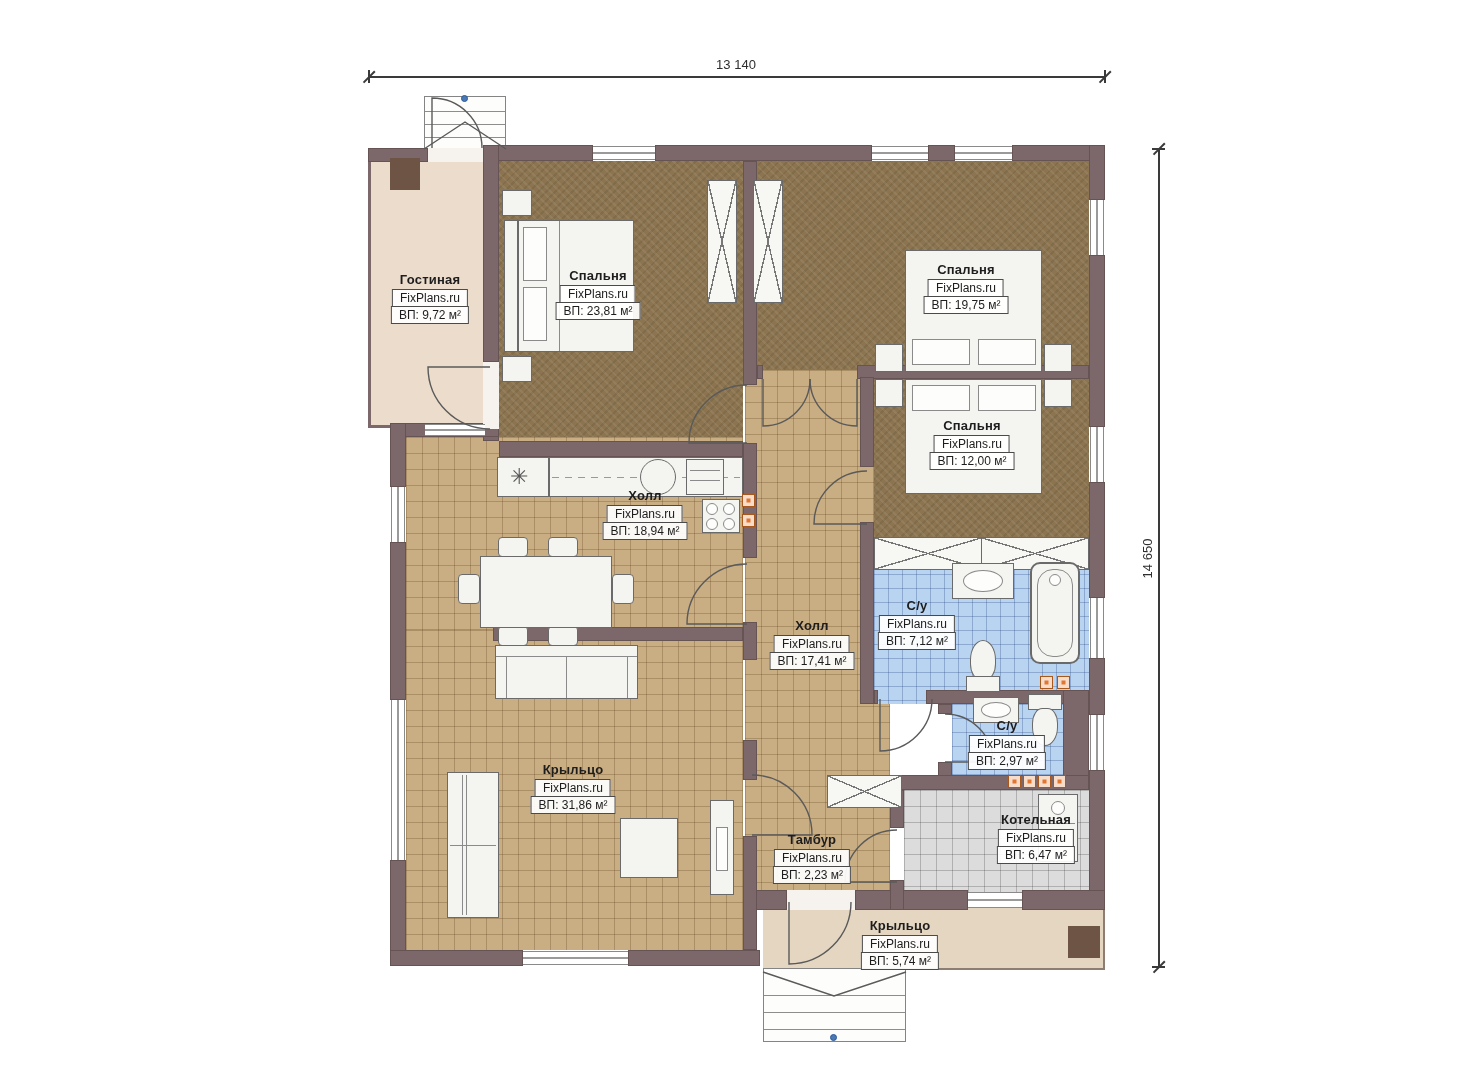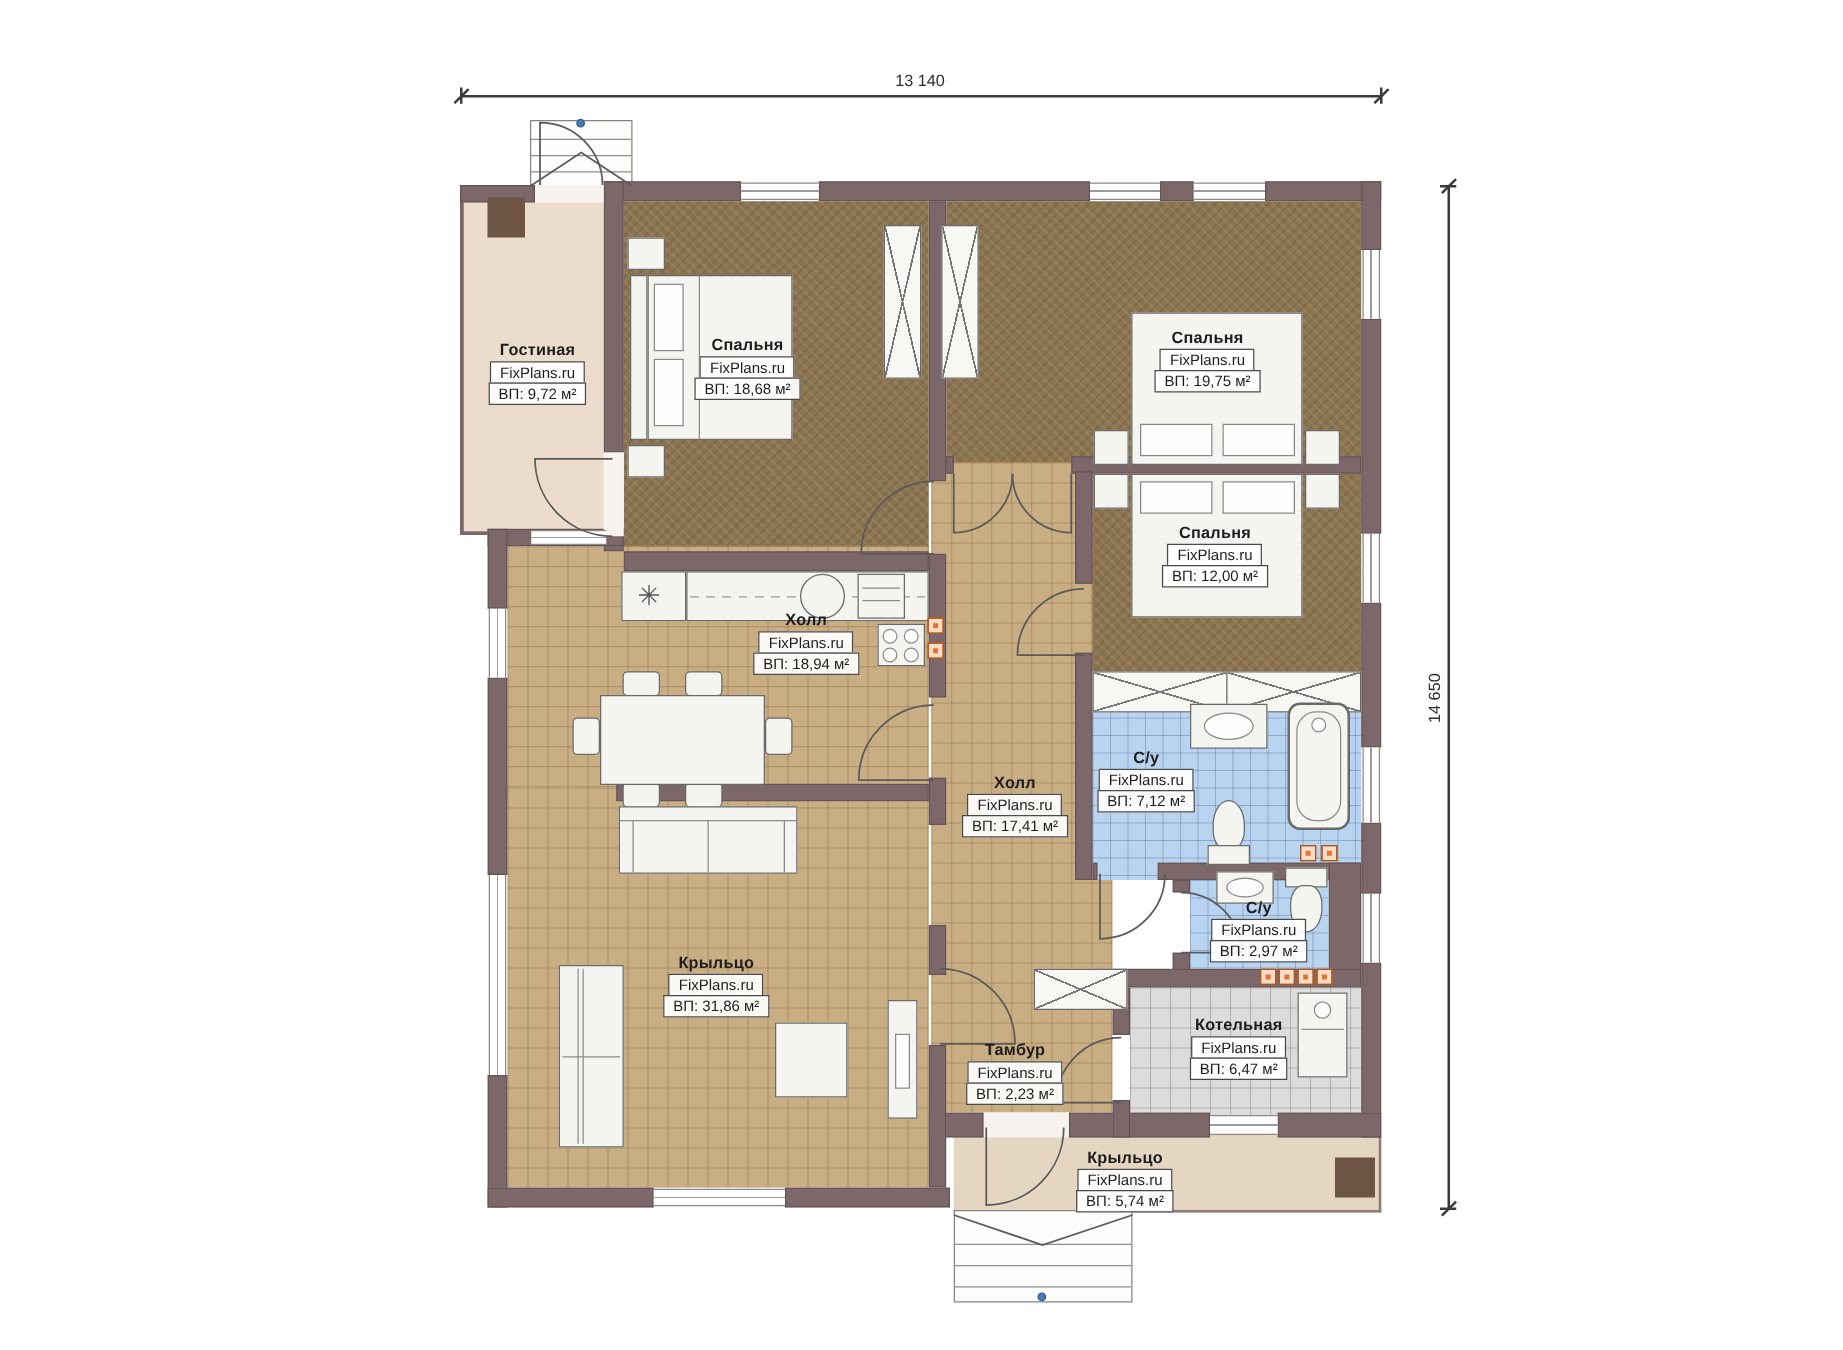--- a/index.html
+++ b/index.html
@@ -305,21 +305,21 @@
   </svg>
 
   <div class="room-label" style="left:430px;top:272px">
     <div class="rl-name">Гостиная</div>
     <div class="rl-box">FixPlans.ru</div>
     <div class="rl-box" style="margin-top:-1px">ВП: 9,72 м²</div>
   </div>
   <div class="room-label" style="left:598px;top:268px">
     <div class="rl-name">Спальня</div>
     <div class="rl-box">FixPlans.ru</div>
-    <div class="rl-box" style="margin-top:-1px">ВП: 18,68 м²</div>
+    <div class="rl-box" style="margin-top:-1px">ВП: 23,81 м²</div>
   </div>
   <div class="room-label" style="left:966px;top:262px">
     <div class="rl-name">Спальня</div>
     <div class="rl-box">FixPlans.ru</div>
     <div class="rl-box" style="margin-top:-1px">ВП: 19,75 м²</div>
   </div>
   <div class="room-label" style="left:972px;top:418px">
     <div class="rl-name">Спальня</div>
     <div class="rl-box">FixPlans.ru</div>
     <div class="rl-box" style="margin-top:-1px">ВП: 12,00 м²</div>
@@ -347,21 +347,21 @@
   <div class="room-label" style="left:573px;top:762px">
     <div class="rl-name">Крыльцо</div>
     <div class="rl-box">FixPlans.ru</div>
     <div class="rl-box" style="margin-top:-1px">ВП: 31,86 м²</div>
   </div>
   <div class="room-label" style="left:812px;top:832px">
     <div class="rl-name">Тамбур</div>
     <div class="rl-box">FixPlans.ru</div>
     <div class="rl-box" style="margin-top:-1px">ВП: 2,23 м²</div>
   </div>
-  <div class="room-label" style="left:991px;top:812px">
+  <div class="room-label" style="left:1036px;top:812px">
     <div class="rl-name">Котельная</div>
     <div class="rl-box">FixPlans.ru</div>
     <div class="rl-box" style="margin-top:-1px">ВП: 6,47 м²</div>
   </div>
   <div class="room-label" style="left:900px;top:918px">
     <div class="rl-name">Крыльцо</div>
     <div class="rl-box">FixPlans.ru</div>
     <div class="rl-box" style="margin-top:-1px">ВП: 5,74 м²</div>
   </div>
 

